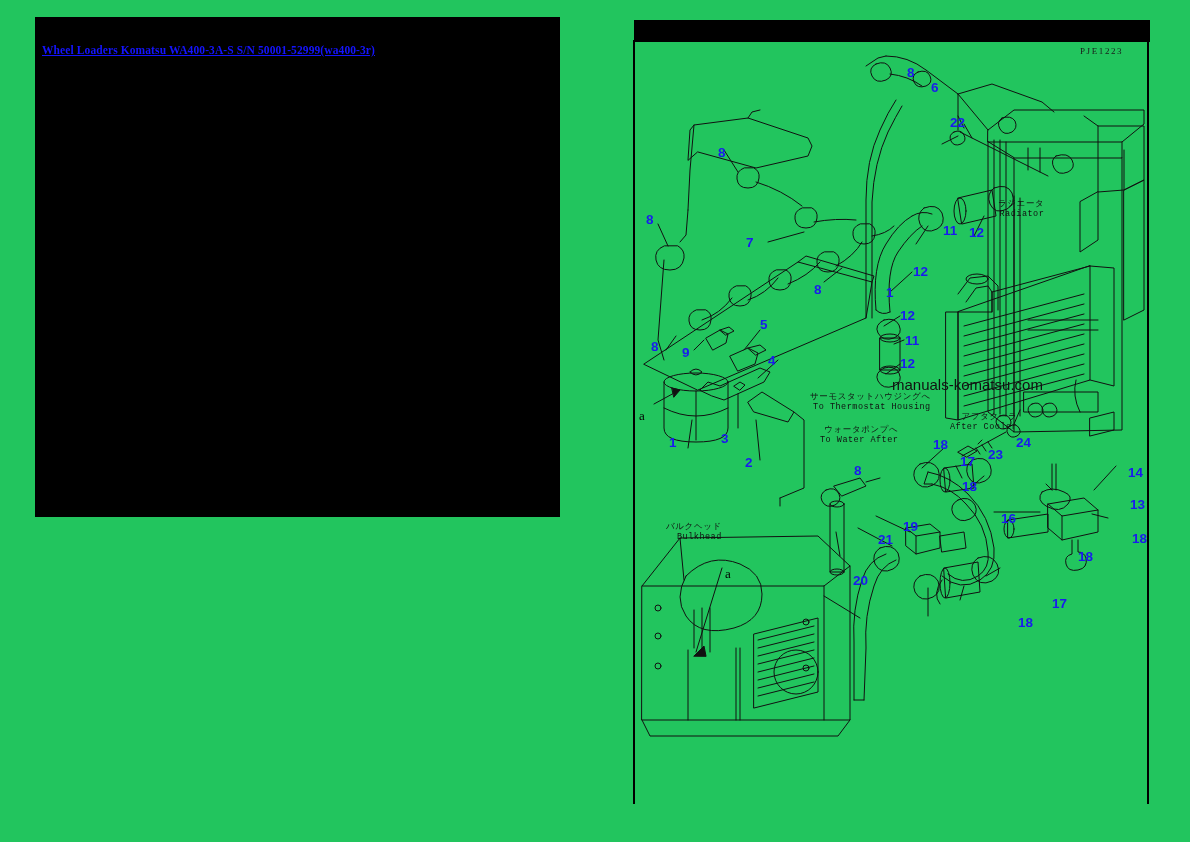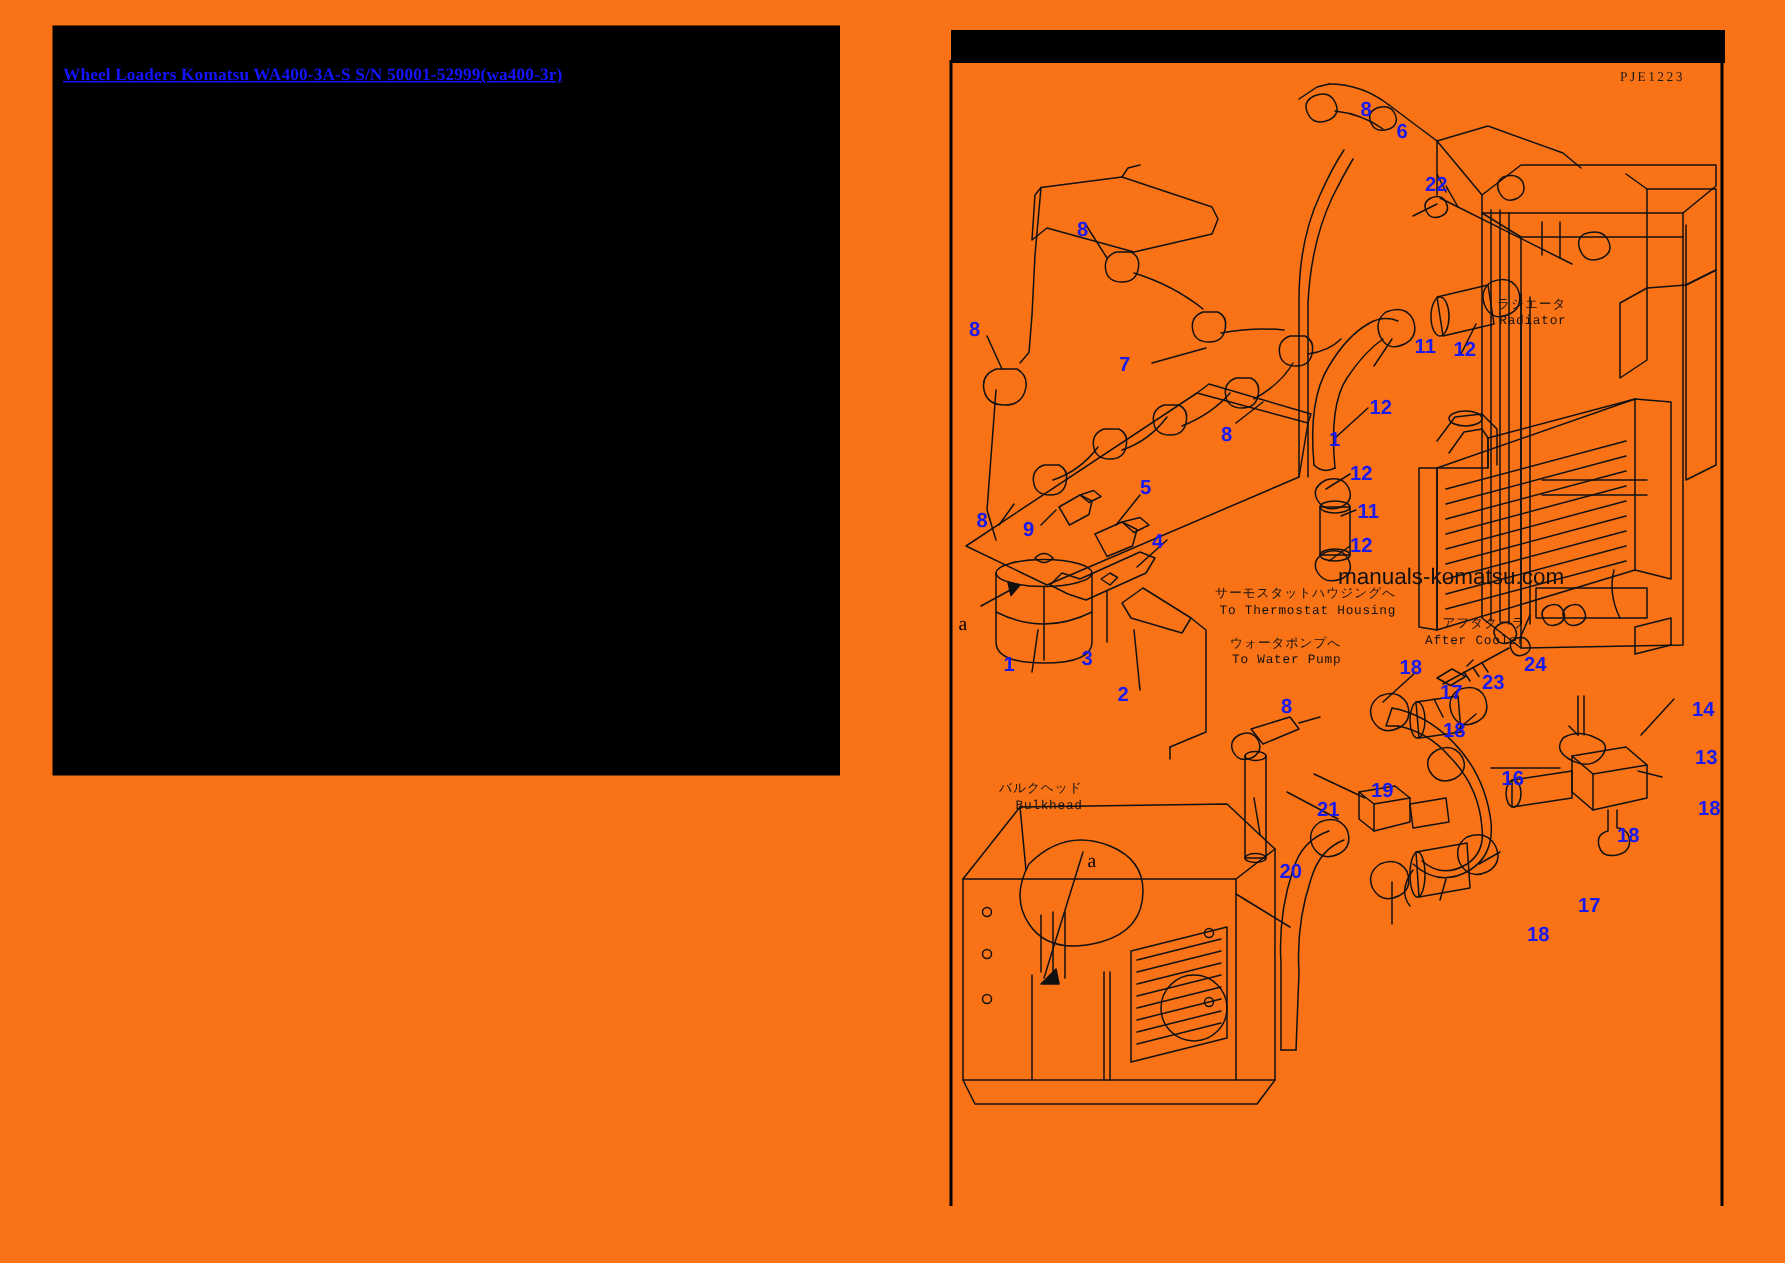--- a/index.html
+++ b/index.html
@@ -9,21 +9,21 @@
     width: 1190px;
     height: 842px;
     overflow: hidden;
     font-family: "Liberation Sans", sans-serif;
   }
 
   #page {
     position: relative;
     width: 1190px;
     height: 842px;
-    background: #f97316;
+    background: #22c55e;
   }
 
   
   #left-panel {
     position: absolute;
     left: 35px;
     top: 17px;
     width: 525px;
     height: 500px;
     background: #000000;
@@ -425,21 +425,21 @@
       <span class="en">After Cooler</span>
     </div>
 
     <div class="jlabel" style="left:182px; top:371px;">
       <span class="jp">サーモスタットハウジングへ</span>
       <span class="en">To Thermostat Housing</span>
     </div>
 
     <div class="jlabel" style="left:192px; top:404px;">
       <span class="jp">ウォータポンプへ</span>
-      <span class="en">To Water Pump</span>
+      <span class="en">To Water After</span>
     </div>
 
     <div class="jlabel" style="left:38px; top:501px;">
       <span class="jp">バルクヘッド</span>
       <span class="en">Bulkhead</span>
     </div>
 
     <div id="callout-layer">
         <div class="callout" style="left: 279px; top: 46px; color: rgb(26, 26, 238);">8</div>
         <div class="callout" style="left: 303px; top: 61px; color: rgb(26, 26, 238);">6</div>
@@ -468,21 +468,21 @@
         <div class="callout" style="left: 334px; top: 460px; color: rgb(26, 26, 238);">18</div>
         <div class="callout" style="left: 373px; top: 492px; color: rgb(26, 26, 238);">16</div>
         <div class="callout" style="left: 360px; top: 428px; color: rgb(26, 26, 238);">23</div>
         <div class="callout" style="left: 388px; top: 416px; color: rgb(26, 26, 238);">24</div>
         <div class="callout" style="left: 500px; top: 446px; color: rgb(26, 26, 238);">14</div>
         <div class="callout" style="left: 502px; top: 478px; color: rgb(26, 26, 238);">13</div>
         <div class="callout" style="left: 504px; top: 512px; color: rgb(26, 26, 238);">18</div>
         <div class="callout" style="left: 450px; top: 530px; color: rgb(26, 26, 238);">18</div>
         <div class="callout" style="left: 424px; top: 577px; color: rgb(26, 26, 238);">17</div>
         <div class="callout" style="left: 390px; top: 596px; color: rgb(26, 26, 238);">18</div>
-        <div class="callout" style="left: 286px; top: 500px; color: rgb(26, 26, 238);">19</div>
+        <div class="callout" style="left: 275px; top: 500px; color: rgb(26, 26, 238);">19</div>
         <div class="callout" style="left: 250px; top: 513px; color: rgb(26, 26, 238);">21</div>
         <div class="callout" style="left: 225px; top: 554px; color: rgb(26, 26, 238);">20</div>
         <div class="callout-a" style="left: 97px; top: 546px;">a</div>
         <div class="callout-a" style="left: 11px; top: 388px;">a</div>
       </div>
 
     <div id="watermark">manuals-komatsu.com</div>
 
   </div>
 </div>

